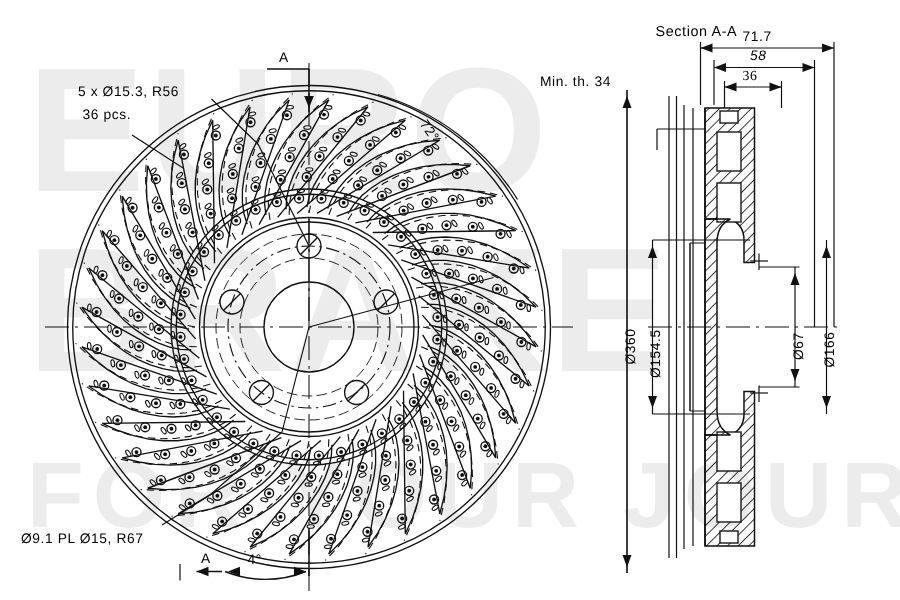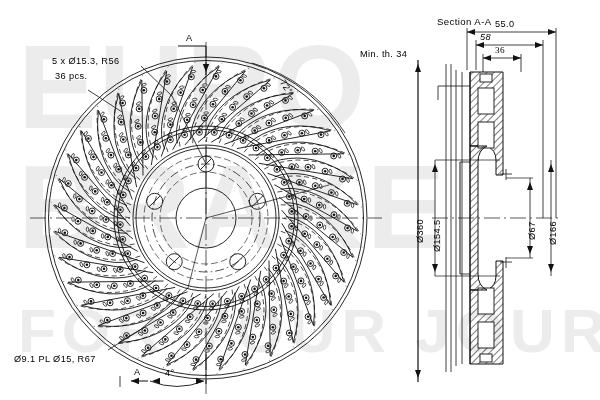--- a/index.html
+++ b/index.html
@@ -815,22 +815,22 @@
 
   <div class="lbl" style="left:52px;top:56px;">5 x Ø15.3, R56</div>
   <div class="lbl" style="left:55px;top:71px;">36 pcs.</div>
   <div class="lbl" style="left:14px;top:354px;">Ø9.1 PL Ø15, R67</div>
   <div class="lbl" style="left:286px;top:78px;transform:rotate(55deg);transform-origin:left top;">72°</div>
   <div class="lbl" style="left:165px;top:368px;">4°</div>
   <div class="lbl" style="left:186px;top:33px;">A</div>
   <div class="lbl" style="left:134px;top:367px;">A</div>
 
   <div class="lbl" style="left:437px;top:16px;font-size:9.6px;">Section A-A</div>
-  <div class="lbl" style="left:495px;top:19px;">55.0</div>
-  <div class="lbl" style="left:480px;top:32px;font-style:italic;">58</div>
+  <div class="lbl" style="left:495px;top:19px;">71.7</div>
+  <div class="lbl" style="left:500px;top:32px;font-style:italic;">58</div>
   <div class="lbl" style="left:495px;top:45px;font-family:Liberation Serif, serif;">36</div>
   <div class="lbl" style="left:360px;top:49px;">Min. th. 34</div>
 
   <div class="lbl rot90" style="left:415px;top:243px;">Ø360</div>
   <div class="lbl rot90" style="left:432px;top:252px;">Ø154.5</div>
   <div class="lbl rot90" style="left:527px;top:240px;">Ø67</div>
   <div class="lbl rot90" style="left:548px;top:245px;">Ø166</div>
 
 </div>
 

